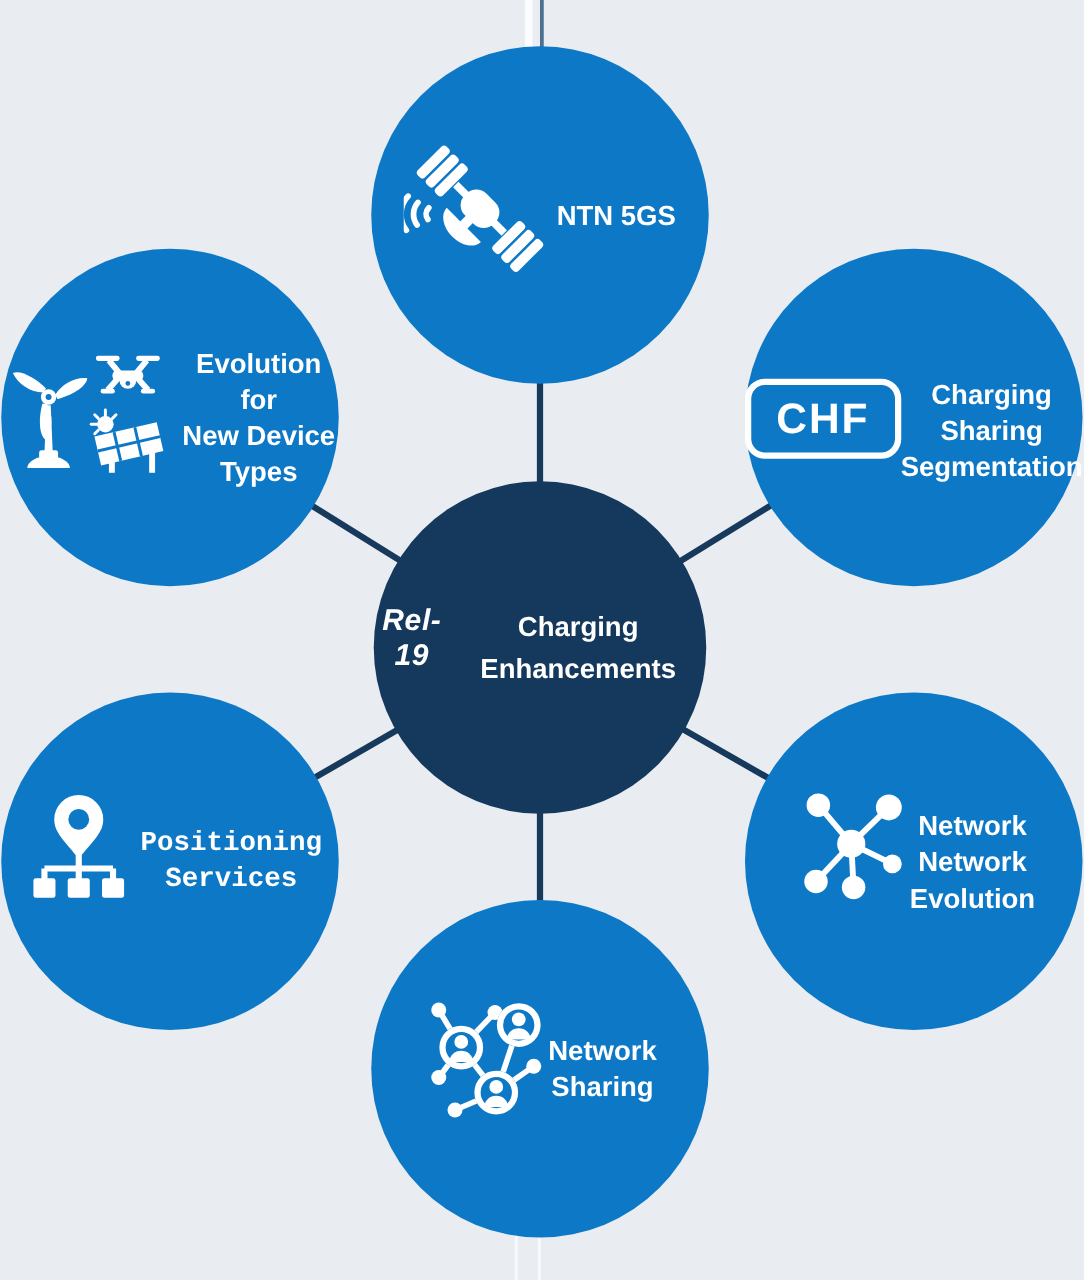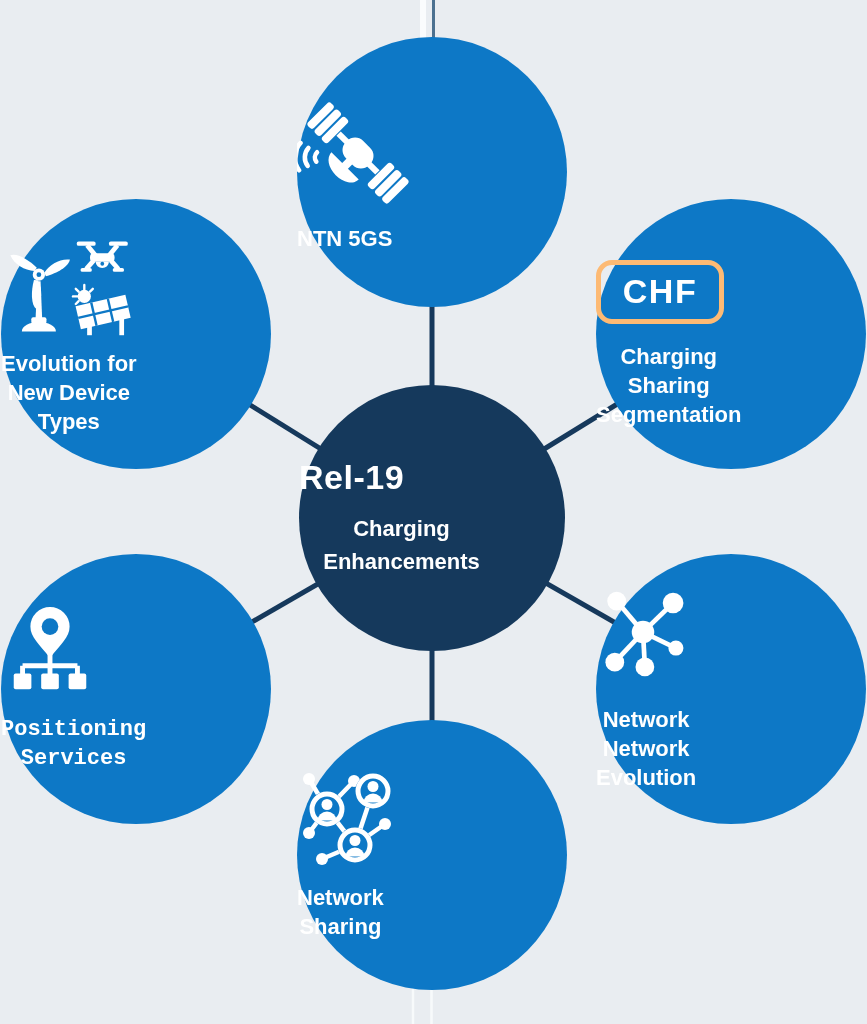--- a/index.html
+++ b/index.html
@@ -7,50 +7,50 @@
     width:867px;height:1024px;
     background:var(--background,#e9edf1);
     font-family:"Liberation Sans",sans-serif;
     overflow:hidden;
   }
   .canvas{position:relative;width:867px;height:1024px;}
   .connectors{position:absolute;left:0;top:0;width:867px;height:1024px;}
 
   .node{
     position:absolute;border-radius:50%;
-    display:flex;flex-direction:column;align-items:flex-start;justify-content:center;
+    display:flex;flex-direction:row;align-items:center;justify-content:center;
     text-align:center;color:#fff;box-sizing:border-box;
   }
   .outer{width:270px;height:270px;background:var(--node-blue,#0d78c6);}
   .center-node{
     left:299px;top:385px;width:266px;height:266px;
     background:var(--center-navy,#15395c);
   }
-  .center-title{font-size:34px;font-weight:700;letter-spacing:.5px;margin-bottom:15px;}
+  .center-title{font-size:24px;font-weight:700;letter-spacing:.5px;margin-bottom:15px;font-style:italic;}
   .center-subtitle{font-size:22px;font-weight:700;line-height:33px;max-width:205px;}
 
   .label{font-size:22px;font-weight:700;line-height:29px;}
 
   .pos-top{left:297px;top:37px;}
   .pos-top-right{left:596px;top:199px;padding-top:20px;}
   .pos-bottom-right{left:596px;top:554px;}
   .pos-bottom{left:297px;top:720px;}
   .pos-bottom-left{left:1px;top:554px;font-family:Liberation Mono, monospace;}
   .pos-top-left{left:1px;top:199px;}
 
   .icon{display:flex;align-items:center;justify-content:center;}
   .icon svg{display:block;}
   .pos-top .icon{margin-bottom:10px;}
   .pos-bottom-right .icon{margin-bottom:24px;}
   .pos-bottom .icon{margin-bottom:14px;}
   .pos-bottom-left .icon{margin-bottom:12px;}
   .pos-top-left .icon{margin-bottom:10px;}
 
   .chf-badge{
-    width:128px;height:64px;border:5px solid #fdba74;border-radius:16px;
+    width:128px;height:64px;border:5px solid #ffffff;border-radius:16px;
     display:flex;align-items:center;justify-content:center;
     font-size:34px;font-weight:700;letter-spacing:1.5px;color:#fff;
     box-sizing:border-box;margin-bottom:18px;
   }
 </style>
 </head>
 <body>
 
 <div class="canvas">
 

